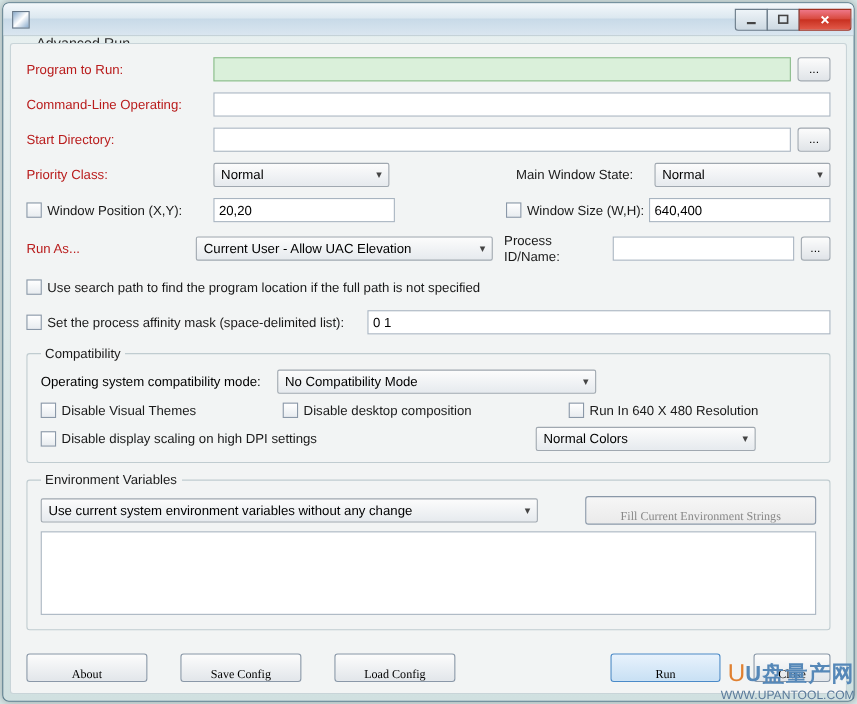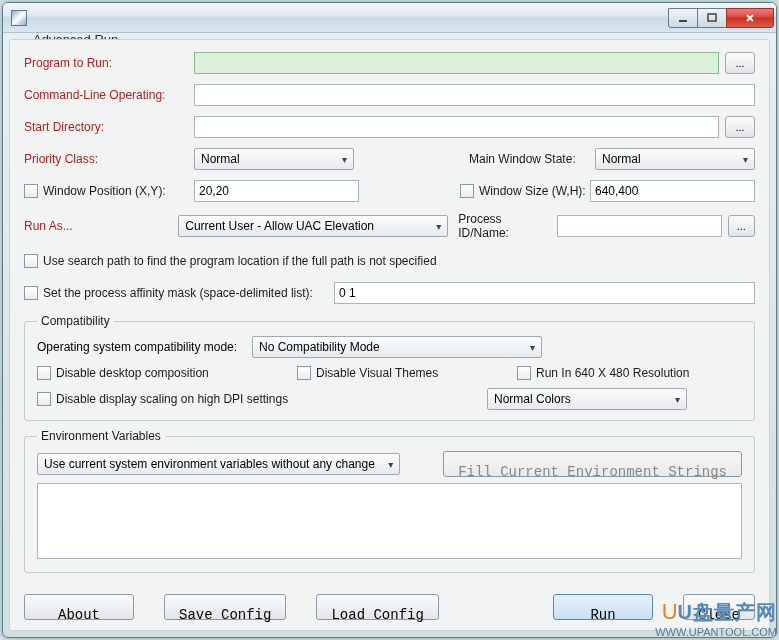--- a/index.html
+++ b/index.html
@@ -141,22 +141,22 @@
   font-family: inherit;
   margin-top: 6px;
   overflow-y: scroll;
 }
 .btn {
   height: 24px;
   padding: 12px 14px;
   border: 1px solid #8a98a8;
   background: linear-gradient(to bottom, #fcfcfc, #e2e6ea);
   border-radius: 3px;
-  font-family: Liberation Mono, monospace;
-  font-size: 14px;
+  font-family: Liberation Serif, serif;
+  font-size: 11px;
   cursor: pointer;
   min-width: 110px;
 }
 .btn.disabled { color: #888; background: linear-gradient(to bottom,#f6f6f6,#eaeaea); }
 .btn.primary {
   border-color: #4a8ac8;
   background: linear-gradient(to bottom, #e8f2fc, #c8e0f4);
   min-width: 100px;
 }
 .footer {
@@ -276,27 +276,27 @@
 
     <fieldset>
       <legend>Compatibility</legend>
       <div class="compat-row">
         <div style="width:215px">Operating system compatibility mode:</div>
         <div class="sel" style="width:290px">
             <span>No Compatibility Mode</span>
           </div>
       </div>
       <div class="compat-row">
+        <div class="chk-label" style="width:190px">
+            <span class="chk"></span>
+            <span>Disable Visual Themes</span>
+          </div>
         <div class="chk-label" style="width:230px">
             <span class="chk"></span>
             <span>Disable desktop composition</span>
-          </div>
-        <div class="chk-label" style="width:190px">
-            <span class="chk"></span>
-            <span>Disable Visual Themes</span>
           </div>
         <div class="chk-label">
             <span class="chk"></span>
             <span>Run In 640 X 480 Resolution</span>
           </div>
       </div>
       <div class="compat-row" style="margin-bottom:0">
         <div class="chk-label" style="width:420px">
             <span class="chk"></span>
             <span>Disable display scaling on high DPI settings</span>

